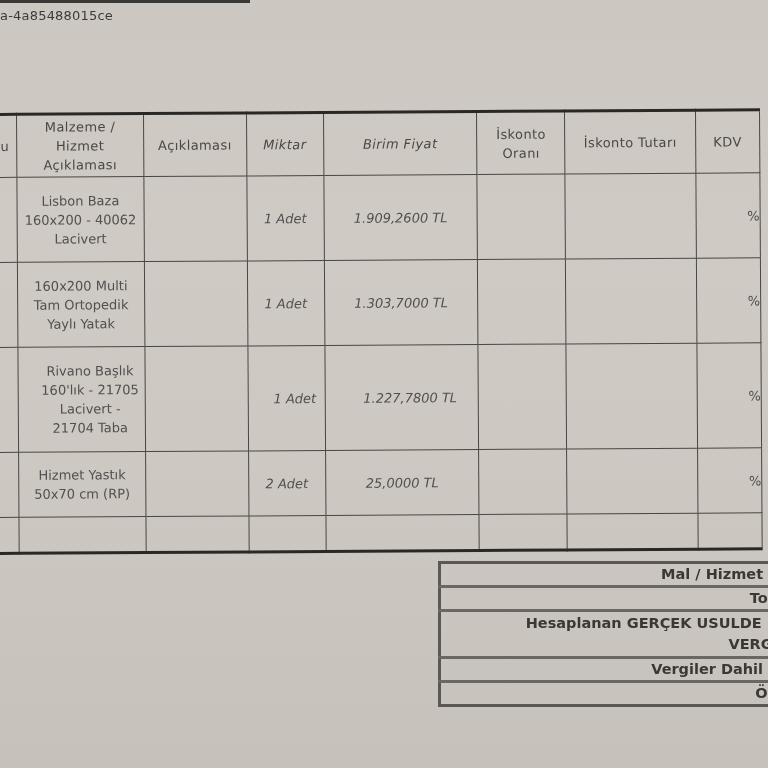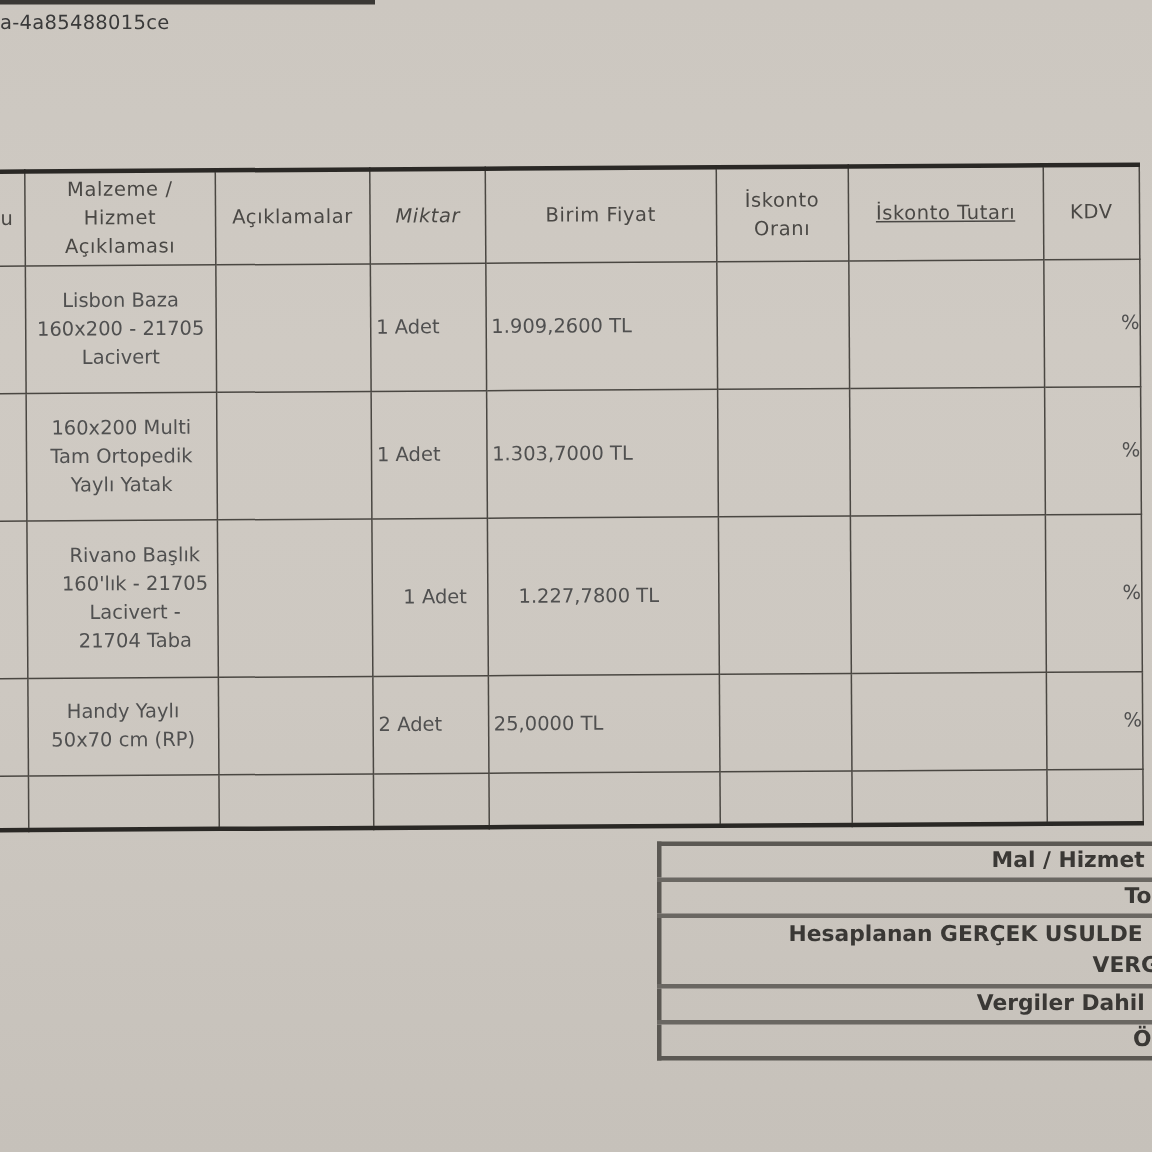--- a/index.html
+++ b/index.html
@@ -47,29 +47,29 @@
       text-align: center;
       vertical-align: middle;
       line-height: 19px;
     }
     .items-table th {
       color: #4a4845;
       font-weight: normal;
       letter-spacing: 0.4px;
       height: 56px;
     }
-    .items-table td.num { text-align: left; }
+    .items-table td.num { text-align: center; font-style: italic; }
     .items-table td.pct { text-align: right; padding-right: 0; }
     .c-sira   { width: 12px; }
     .c-malz   { width: 124px; }
     .c-acik   { width: 98px; }
     .c-mik    { width: 72px; font-style: italic; }
-    .c-fiyat  { width: 152px; }
+    .c-fiyat  { width: 152px; font-style: italic; }
     .c-isk    { width: 84px; }
-    .c-iskt   { width: 130px; text-decoration: underline; }
+    .c-iskt   { width: 130px; }
     .c-kdv    { width: 60px; }
     .desc-faded { color: #7b7873; }
     .row1 td { height: 80px; }
     .row2 td { height: 80px; }
     .row3 td { height: 100px; padding-left: 20px; }
     .row4 td { height: 60px; }
     .row5 td { height: 30px; }
 
     .totals {
       position: absolute;
@@ -99,32 +99,32 @@
 
 <div class="page">
   <div class="top-stub"></div>
   <div class="ettn">a-4a85488015ce</div>
 
   <table class="items-table">
     <thead>
       <tr>
         <th class="c-sira">u</th>
         <th class="c-malz">Malzeme / Hizmet Açıklaması</th>
-        <th class="c-acik">Açıklamalar</th>
+        <th class="c-acik">Açıklaması</th>
         <th class="c-mik">Miktar</th>
         <th class="c-fiyat">Birim Fiyat</th>
         <th class="c-isk">İskonto Oranı</th>
         <th class="c-iskt">İskonto Tutarı</th>
         <th class="c-kdv">KDV</th>
       </tr>
     </thead>
     <tbody>
       <tr class="row1">
         <td></td>
-        <td class="desc-faded">Lisbon Baza 160x200 - 21705 Lacivert</td>
+        <td class="desc-faded">Lisbon Baza 160x200 - 40062 Lacivert</td>
         <td></td>
         <td class="num desc-faded">1 Adet</td>
         <td class="num desc-faded">1.909,2600 TL</td>
         <td></td>
         <td></td>
         <td class="pct">%</td>
       </tr>
       <tr class="row2">
         <td></td>
         <td>160x200 Multi Tam Ortopedik Yaylı Yatak</td>
@@ -140,21 +140,21 @@
         <td>Rivano Başlık 160'lık - 21705 Lacivert - 21704 Taba</td>
         <td></td>
         <td class="num desc-faded">1 Adet</td>
         <td class="num desc-faded">1.227,7800 TL</td>
         <td></td>
         <td></td>
         <td class="pct">%</td>
       </tr>
       <tr class="row4">
         <td></td>
-        <td>Handy Yaylı 50x70 cm (RP)</td>
+        <td>Hizmet Yastık 50x70 cm (RP)</td>
         <td></td>
         <td class="num">2 Adet</td>
         <td class="num">25,0000 TL</td>
         <td></td>
         <td></td>
         <td class="pct">%</td>
       </tr>
       <tr class="row5">
         <td></td>
         <td></td>

